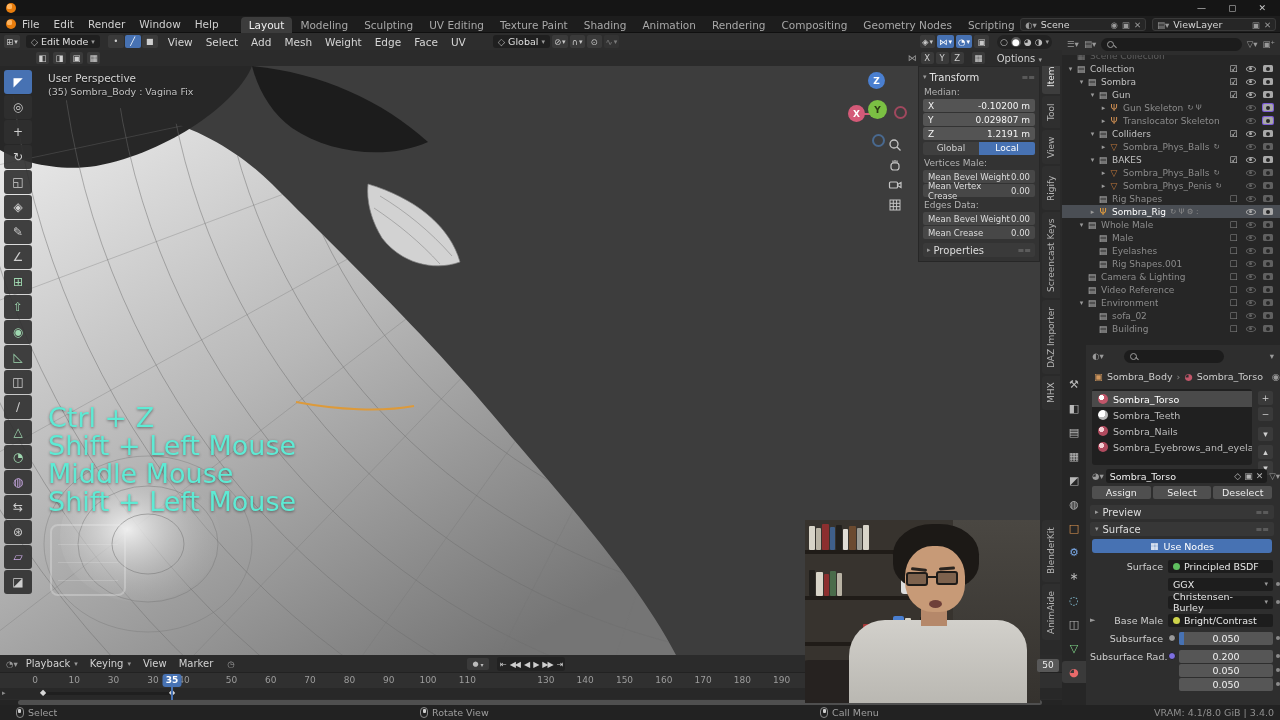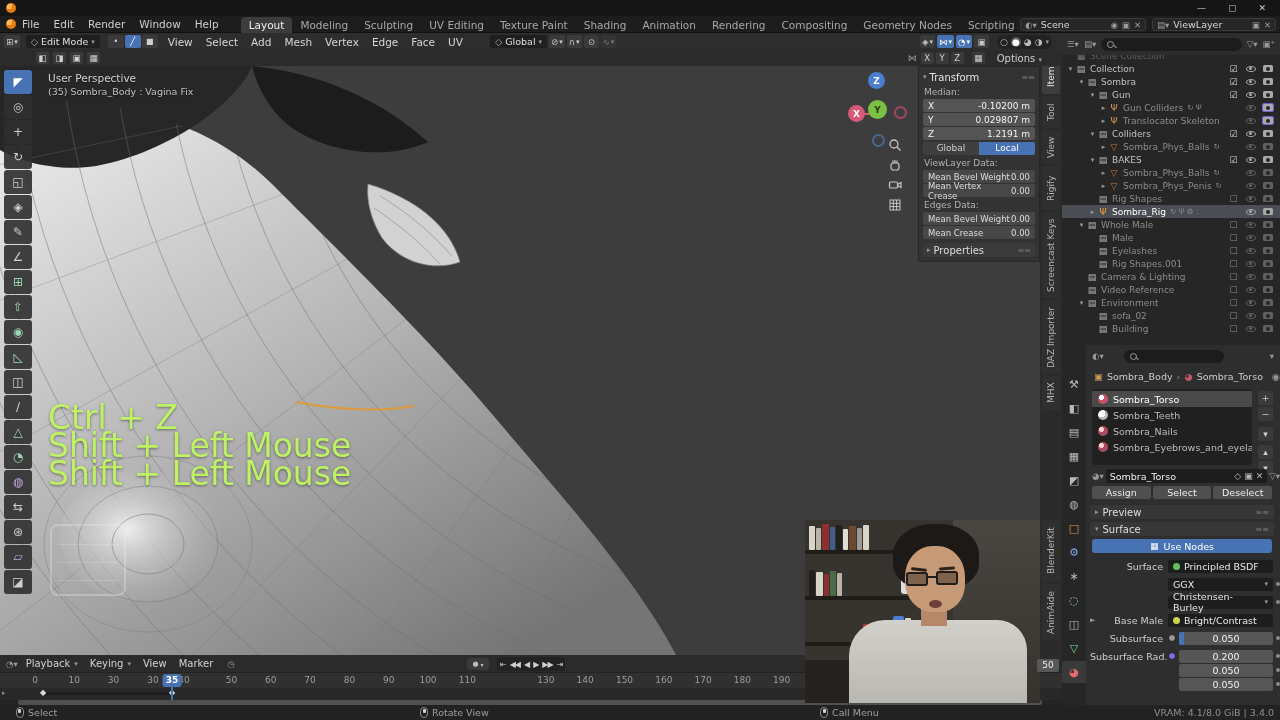--- a/index.html
+++ b/index.html
@@ -55,21 +55,21 @@
   .tbtn.active{background:#4772b3}
   .tglyph{font-size:12px}
   
   .gizmo{position:absolute;left:848px;top:6px;width:66px;height:86px;z-index:3}
   .gball{position:absolute;width:17px;height:17px;border-radius:50%;display:flex;align-items:center;justify-content:center;font-size:9px;font-weight:bold;color:#fff}
   .ghollow{position:absolute;width:13px;height:13px;border-radius:50%;border:2px solid}
   .gaxisline{position:absolute;height:2px;background:#d45a78}
   .navicons{position:absolute;left:886px;top:70px;width:18px;z-index:3}
   .navbtn{width:17px;height:17px;margin-bottom:3px;display:flex;align-items:center;justify-content:center}
   
-  #screencast{position:absolute;left:48px;top:338px;z-index:5;color:#bef264;font-size:33px;line-height:28px;text-shadow:0 1px 3px rgba(0,0,0,.45);white-space:nowrap}
+  #screencast{position:absolute;left:48px;top:338px;z-index:5;color:#5eead4;font-size:27px;line-height:28px;text-shadow:0 1px 3px rgba(0,0,0,.45);white-space:nowrap}
   .kbdwidget{position:absolute;left:50px;top:458px;width:76px;height:72px;border:2px solid rgba(235,235,235,.32);border-radius:8px;z-index:5}
   .kbdwidget i{position:absolute;left:6px;right:6px;height:0;border-top:1.5px solid rgba(235,235,235,.22)}
 
   
   .npanel{position:absolute;left:918px;top:0px;width:122px;background:#333333f2;border:1px solid #272727;z-index:8;padding:3px 4px 4px}
   .np-h{display:flex;align-items:center;gap:3px;font-size:10px;color:#e4e4e4;height:14px}
   .drag{margin-left:auto;color:#7e7e7e;font-size:8px}
   .np-label{font-size:9px;color:#b2b2b2;margin:3px 1px 2px}
   .nprow{display:flex;align-items:center;height:13px;background:#545454;border-radius:2px;margin-bottom:1px;font-size:9px;color:#f4f4f4;padding:0 5px}
   .nprow .ax{width:12px}.nprow .val{margin-left:auto}
@@ -251,21 +251,21 @@
     <span class="selmode">
       <span>•</span>
       <span class="on">╱</span>
       <span>■</span>
     </span>
     <span id="editMenus" style="display:flex">
         <span class="hmenu">View</span>
         <span class="hmenu">Select</span>
         <span class="hmenu">Add</span>
         <span class="hmenu">Mesh</span>
-        <span class="hmenu">Vertex</span>
+        <span class="hmenu">Weight</span>
         <span class="hmenu">Edge</span>
         <span class="hmenu">Face</span>
         <span class="hmenu">UV</span>
       </span>
     <span class="hgrp" style="margin-left:14px">
       <span class="chip">
         <span style="color:#b5b5b5">◇</span>
         <span>Global</span>
         <span style="font-size:7px;color:#9a9a9a">▾</span>
       </span>
@@ -483,20 +483,21 @@
             <line x1="8.6" y1="2" x2="8.6" y2="12"></line>
             <line x1="2" y1="5.3" x2="12" y2="5.3"></line>
             <line x1="2" y1="8.6" x2="12" y2="8.6"></line>
           </svg>
       </span>
     </div>
 
     <div id="screencast">
         <div>Ctrl + Z</div>
         <div>Shift + Left Mouse</div>
+        <div>Middle Mouse</div>
         <div>Shift + Left Mouse</div>
       </div>
     <div class="kbdwidget">
       <i style="top:18px"></i>
         <i style="top:36px"></i>
         <i style="top:54px"></i>
     </div>
 
     <div class="npanel">
       <div class="np-h">
@@ -516,21 +517,21 @@
           </div>
           <div class="nprow">
             <span class="ax">Z</span>
             <span class="val">1.2191 m</span>
           </div>
         </div>
       <div class="npseg">
         <span>Global</span>
         <span class="sel">Local</span>
       </div>
-      <div class="np-label">ViewLayer Data:</div>
+      <div class="np-label">Vertices Male:</div>
       <div id="vertRows">
           <div class="nprow2">
             <span>Mean Bevel Weight</span>
             <span class="val">0.00</span>
           </div>
           <div class="nprow2">
             <span>Mean Vertex Crease</span>
             <span class="val">0.00</span>
           </div>
         </div>
@@ -636,21 +637,21 @@
             <span class="ocol">
               <span class="camwrap">
                 <span class="cam"></span>
               </span>
             </span>
           </span>
         </div>
         <div class="orow dim" style="top: 68px; padding-left: 37px;">
           <span class="odis">▸</span>
           <span class="oicon" style="color: rgb(215, 148, 85);">Ψ</span>
-          <span class="olbl">Gun Colliders</span>
+          <span class="olbl">Gun Skeleton</span>
           <span class="xic">↻ Ψ</span>
           <span class="ocols">
             <span class="ocol"></span>
             <span class="ocol">
               <span class="eyei dimmed"></span>
             </span>
             <span class="ocol">
               <span class="camwrap purple">
                 <span class="cam"></span>
               </span>

